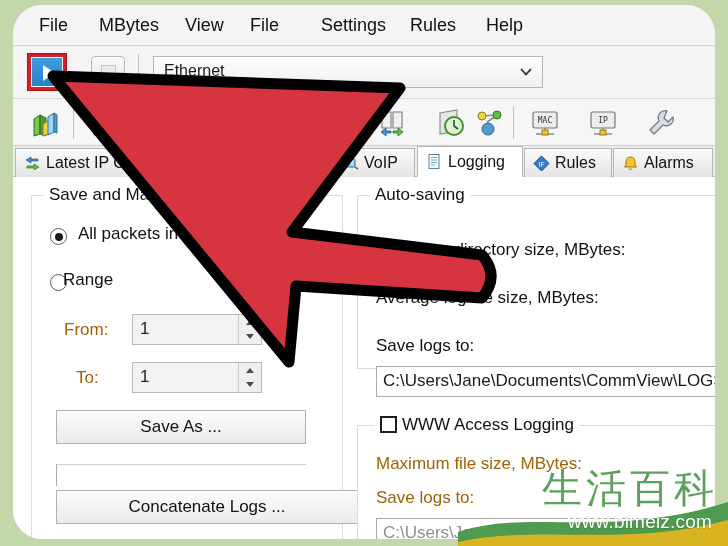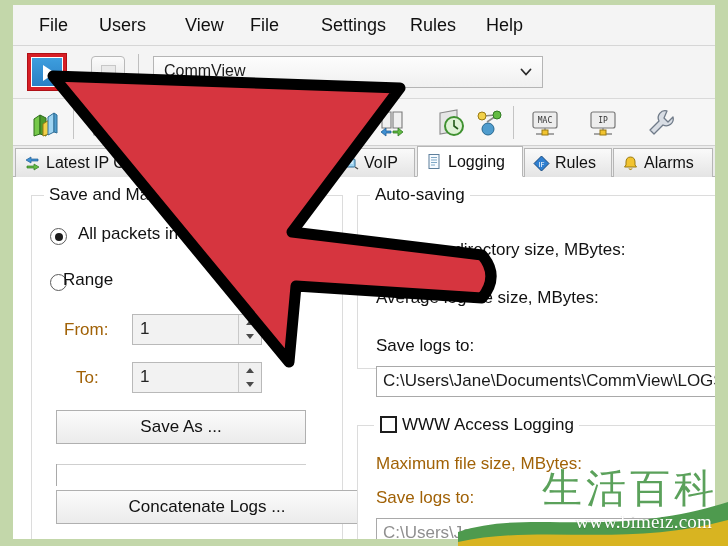--- a/index.html
+++ b/index.html
@@ -24,20 +24,21 @@
 
   
   #app {
     position: absolute;
     left: 13px;
     top: 5px;
     width: 702px;
     height: 534px;
     background: #ffffff;
     overflow: hidden;
+    border-radius: 29px;
   }
 
   
   #menubar {
     position: absolute;
     left: 0; top: 0;
     width: 702px; height: 41px;
     background: #f4f4f4;
     border-bottom: 1px solid #d6d6d6;
     box-sizing: border-box;
@@ -332,21 +333,21 @@
     right: 0; bottom: 0;
     width: 270px; height: 78px;
     z-index: 50;
     pointer-events: none;
   }
   #wm-url {
     position: absolute;
     right: 16px; bottom: 13px;
     font-size: 19px;
     color: #ffffff;
-    font-family: Liberation Serif, serif;
+    font-family: Liberation Sans, sans-serif;
     letter-spacing: .2px;
     z-index: 3;
     text-shadow: 0 1px 1px rgba(0,0,0,.18);
   }
   #wm-cjk {
     position: absolute;
     right: 10px; bottom: 30px;
     font-size: 40px;
     color: #4e9a4e;
     letter-spacing: 4px;
@@ -358,21 +359,21 @@
 </style>
 </head>
 <body>
 
 <div id="mat"></div>
 
 <div id="app">
 
   <div id="menubar">
     <div class="menu-item" style="left:26px">File</div>
-    <div class="menu-item" style="left:86px">Users</div>
+    <div class="menu-item" style="left:86px">MBytes</div>
     <div class="menu-item" style="left:172px">View</div>
     <div class="menu-item" style="left:237px">File</div>
     <div class="menu-item" style="left:308px">Settings</div>
     <div class="menu-item" style="left:397px">Rules</div>
     <div class="menu-item" style="left:473px">Help</div>
   </div>
 
   <div id="toolbar1">
 
     <div id="start-btn">
@@ -381,21 +382,21 @@
       </div>
     </div>
 
     <div id="stop-btn">
       <div class="sq"></div>
     </div>
 
     <div id="tb1-sep"></div>
 
     <div id="adapter-combo">
-      <div class="txt">CommView</div>
+      <div class="txt">Ethernet</div>
       <svg class="chev" viewBox="0 0 12 12">
         <path d="M1.5 3.5 L6 8.5 L10.5 3.5" stroke="#2b2b2b" stroke-width="1.8" fill="none" stroke-linecap="round"></path>
       </svg>
     </div>
   </div>
 
   <div id="toolbar2">
 
     <svg class="tbicon" style="left:16px" viewBox="0 0 32 32">
       <polygon points="5,12 11,8 11,27 5,29" fill="#76c84a" stroke="#2e6d1c" stroke-width="1"></polygon>

